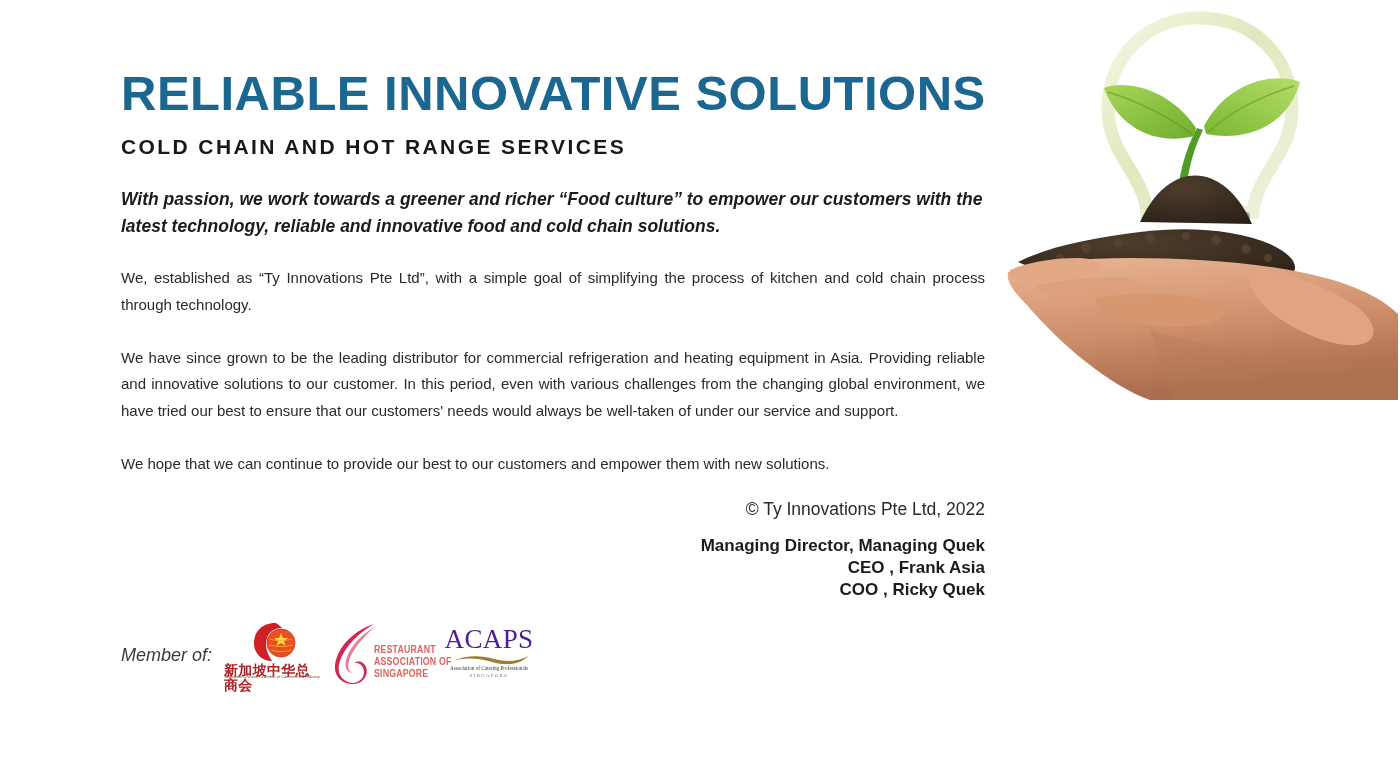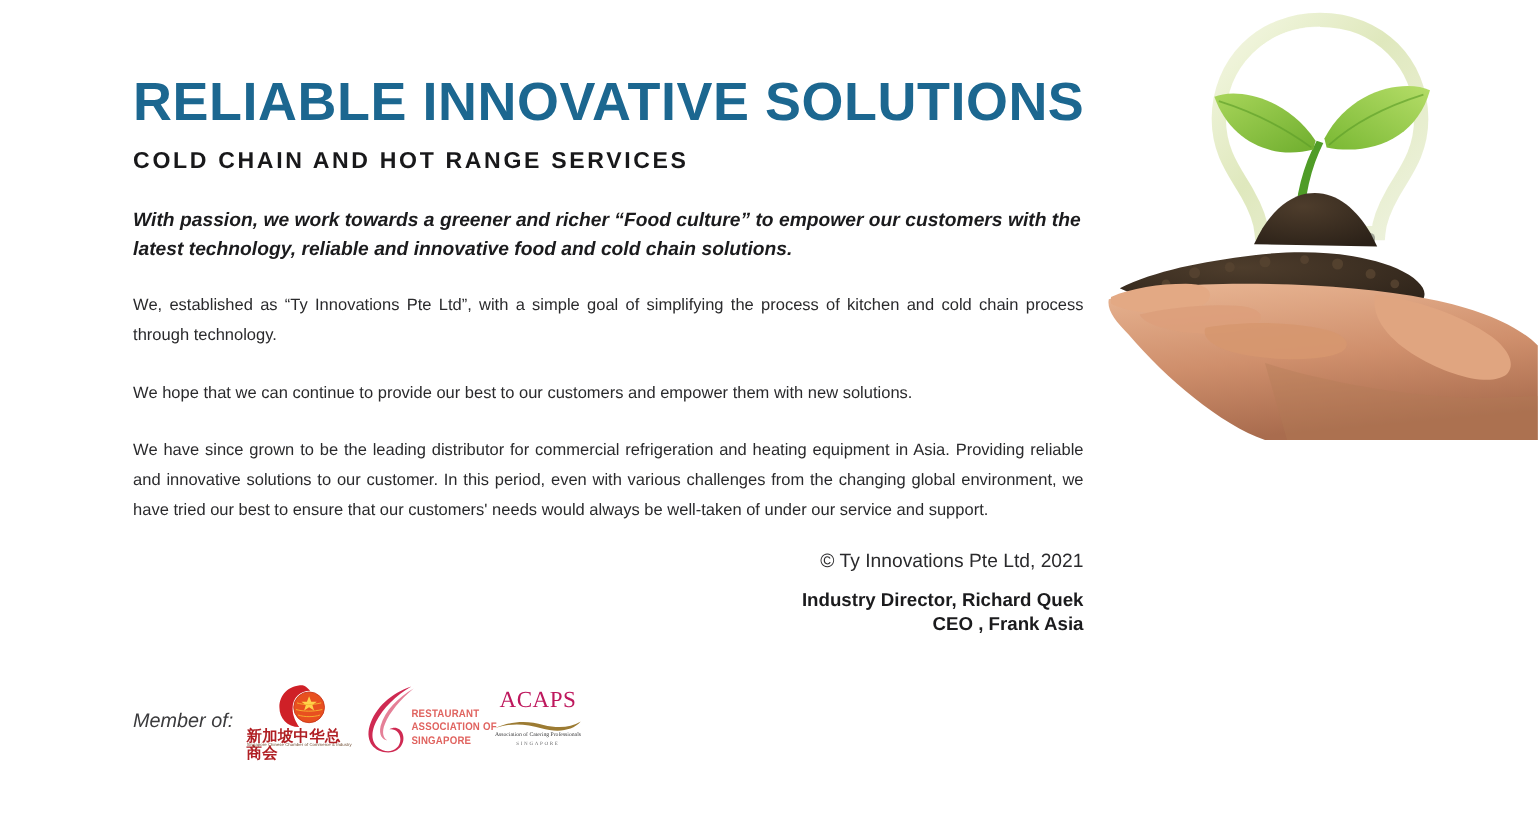--- a/index.html
+++ b/index.html
@@ -146,21 +146,21 @@
     transform: scaleX(0.88); transform-origin: left top;
     white-space: nowrap;
   }
 
   
   .logo-acaps { width: 90px; height: 62px; }
   .acaps-word {
     position: absolute; left: 0; top: 2px; width: 90px;
     text-align: center;
     font-family: "Liberation Serif", serif;
-    font-size: 21px; color: #be185d; letter-spacing: 0.4px;
+    font-size: 27px; color: #4c1d95; letter-spacing: 0.4px;
     line-height: 1;
   }
   .acaps-swoosh { position: absolute; left: 6px; top: 30px; width: 78px; height: 11px; }
   .acaps-sub {
     position: absolute; left: 0; top: 41px; width: 90px;
     text-align: center;
     font-family: "Liberation Serif", serif;
     font-size: 5.2px; color: #3a3a3c; line-height: 1.2;
     white-space: nowrap;
   }
@@ -281,28 +281,29 @@
       <path d="M150 330 C200 346 270 360 340 362 L398 360 L398 400 L170 400 Z" fill="#b27a57" opacity="0.35"></path>
     </svg>
   </div>
 
   <div class="content">
     <h1 class="title">RELIABLE INNOVATIVE SOLUTIONS</h1>
     <h2 class="subtitle">COLD CHAIN AND HOT RANGE SERVICES</h2>
 
     <p class="intro">With passion, we work towards a greener and richer “Food culture” to empower our customers with the latest technology, reliable and innovative food and cold chain solutions.</p>
     <p class="para">We, established as “Ty Innovations Pte Ltd”, with a simple goal of simplifying the process of kitchen and cold chain process through technology.</p>
+    <p class="para">We have since grown to be the leading distributor for commercial refrigeration and heating equipment in Asia. Providing reliable and innovative solutions to our customer. In this period, even with various challenges from the changing global environment, we have tried our best to ensure that our customers' needs would always be well-taken of under our service and support.</p>
     <p class="para last">We hope that we can continue to provide our best to our customers and empower them with new solutions.</p>
-    <p class="para">We have since grown to be the leading distributor for commercial refrigeration and heating equipment in Asia. Providing reliable and innovative solutions to our customer. In this period, even with various challenges from the changing global environment, we have tried our best to ensure that our customers' needs would always be well-taken of under our service and support.</p>
-
-    <p class="copyright">© Ty Innovations Pte Ltd, 2021</p>
+
+    <p class="copyright">© Ty Innovations Pte Ltd, 2022</p>
 
     <div class="signatures">
-      <div class="sig-line">Industry Director, Richard Quek</div>
+      <div class="sig-line">Managing Director, Managing Quek</div>
       <div class="sig-line">CEO , Frank Asia</div>
+      <div class="sig-line">COO , Ricky Quek</div>
     </div>
   </div>
 
   <div class="member-strip">
     <span class="member-label">Member of:</span>
 
     <div class="logo logo-sccci">
       <svg class="sccci-mark" viewBox="0 0 46 42">
         <path d="M23 2 C10 2 2 11 2 22 C2 32 9 40 20 40 C17 35 14 30 14 23 C14 13 21 7 30 7 C27 4 25 2 23 2 Z" fill="#cf2027"></path>
         <circle cx="29" cy="22" r="14" fill="#e8501f"></circle>

